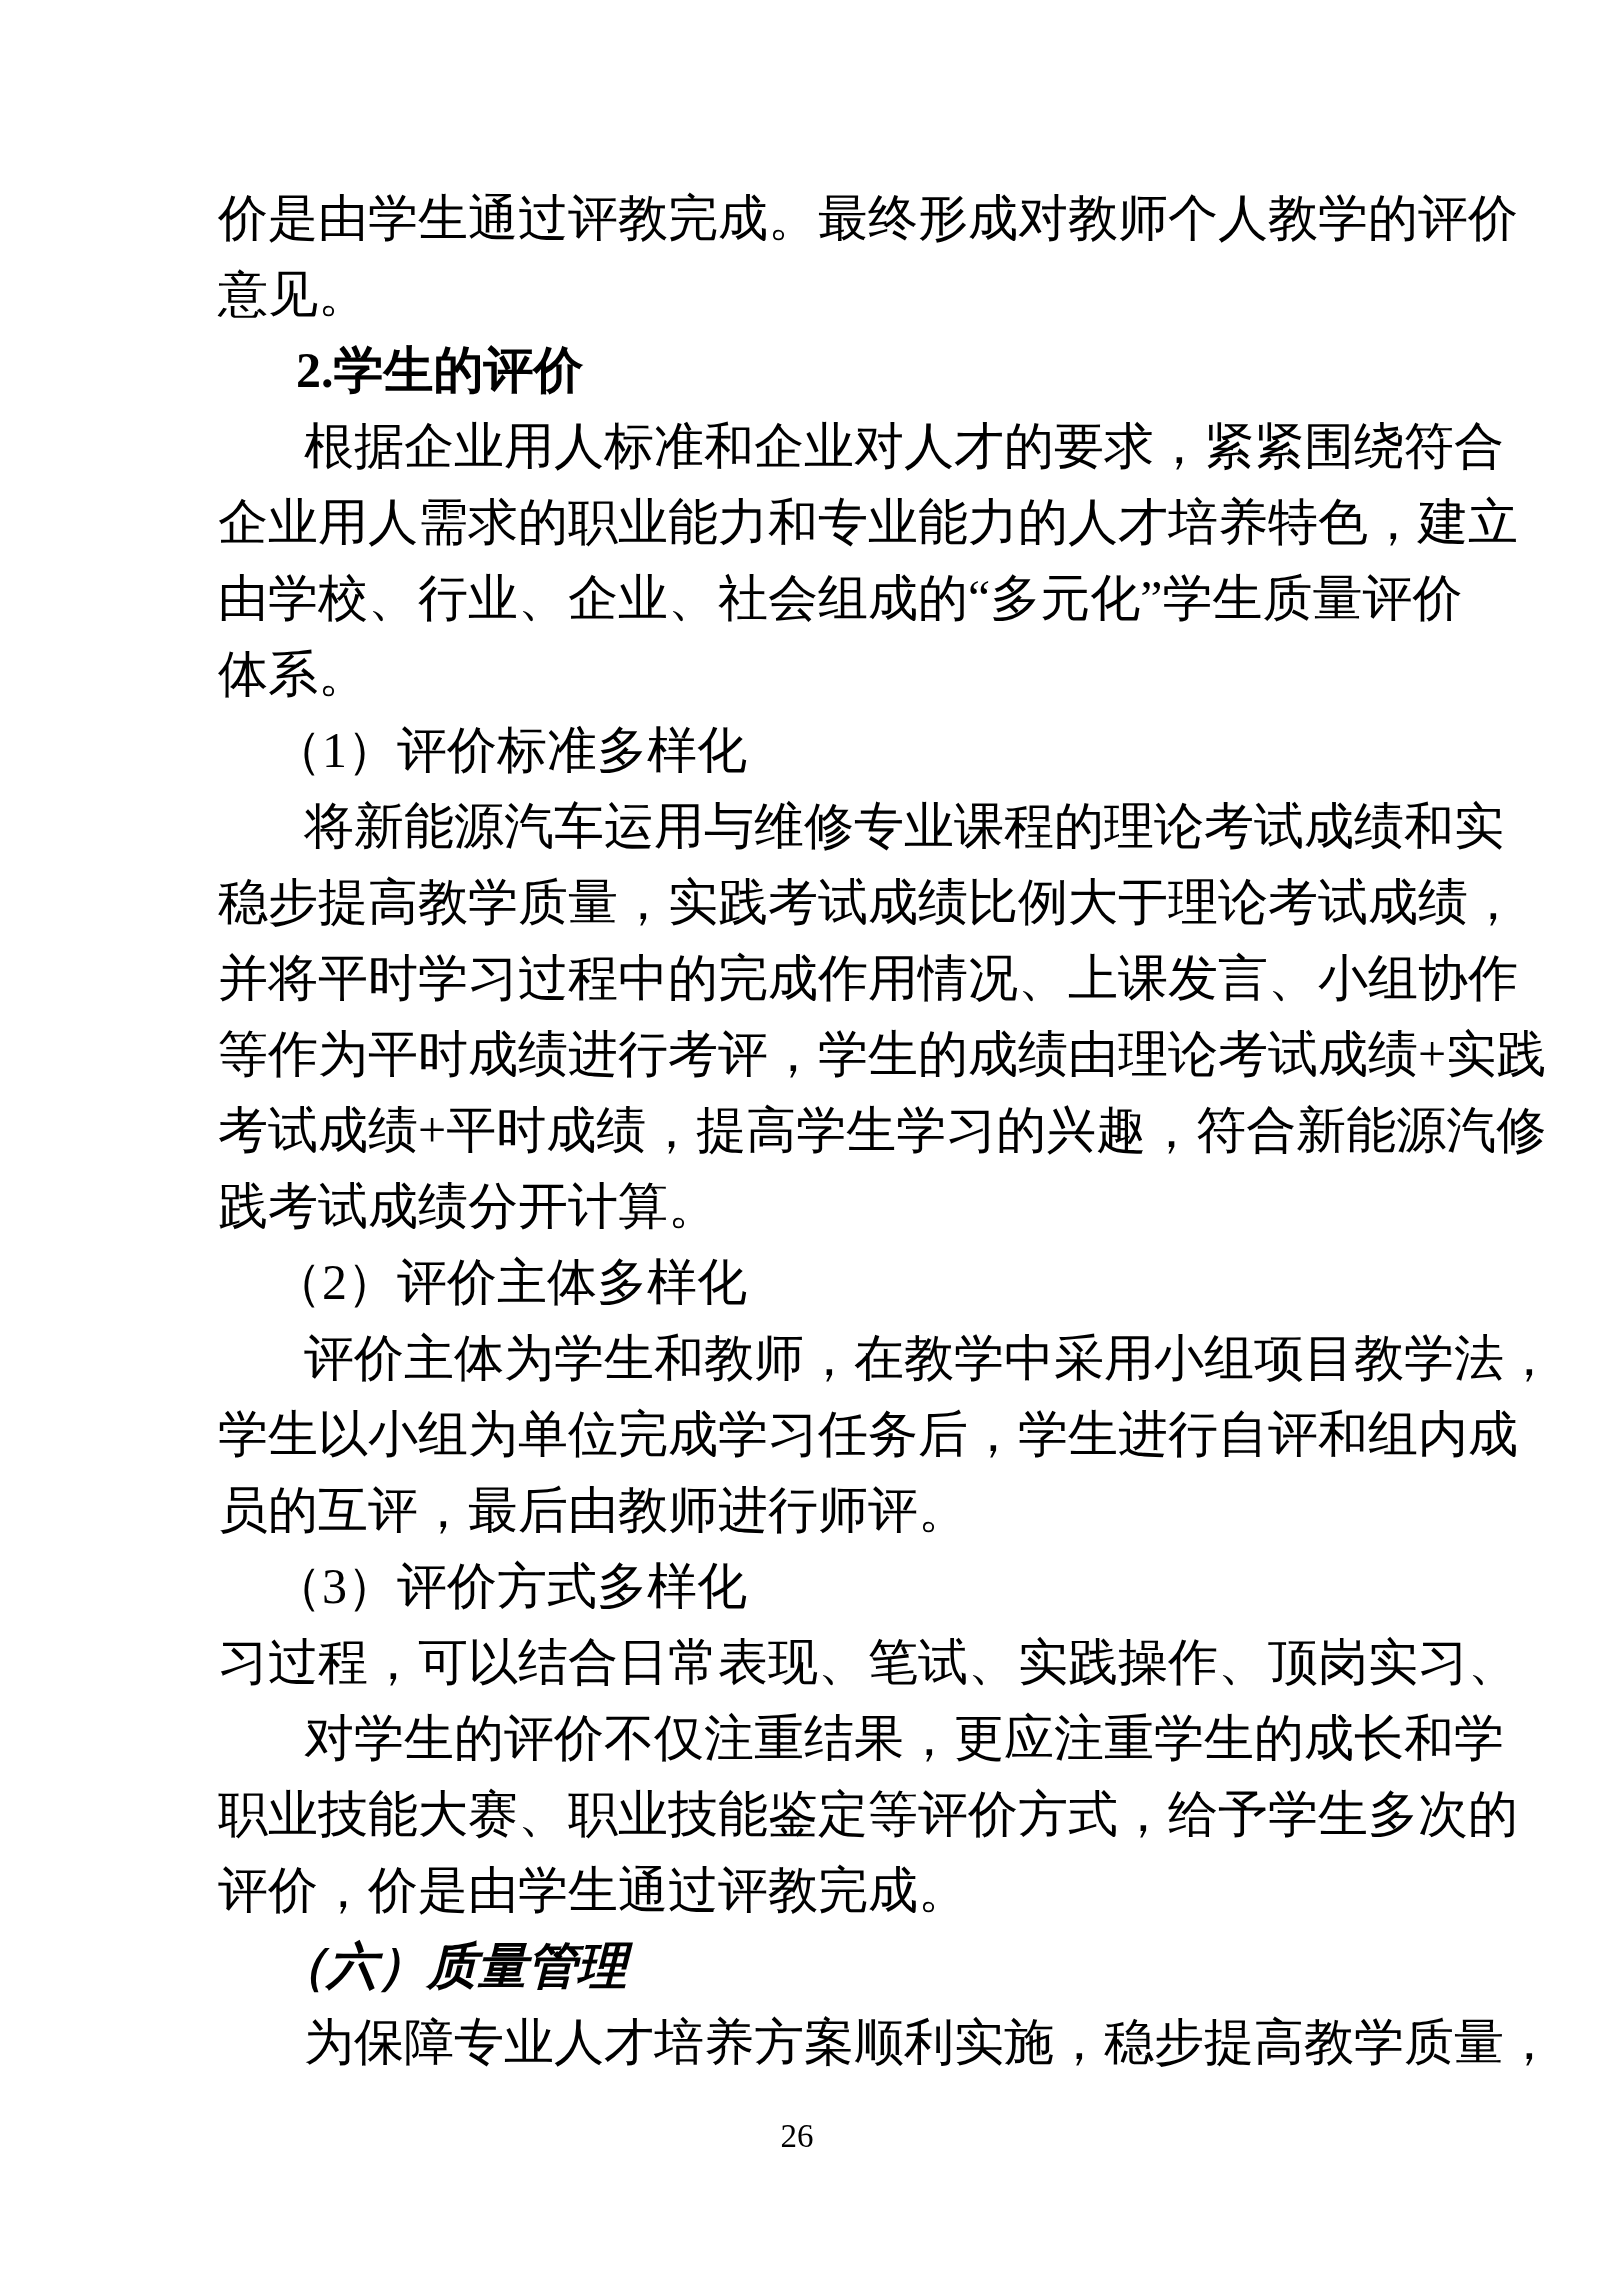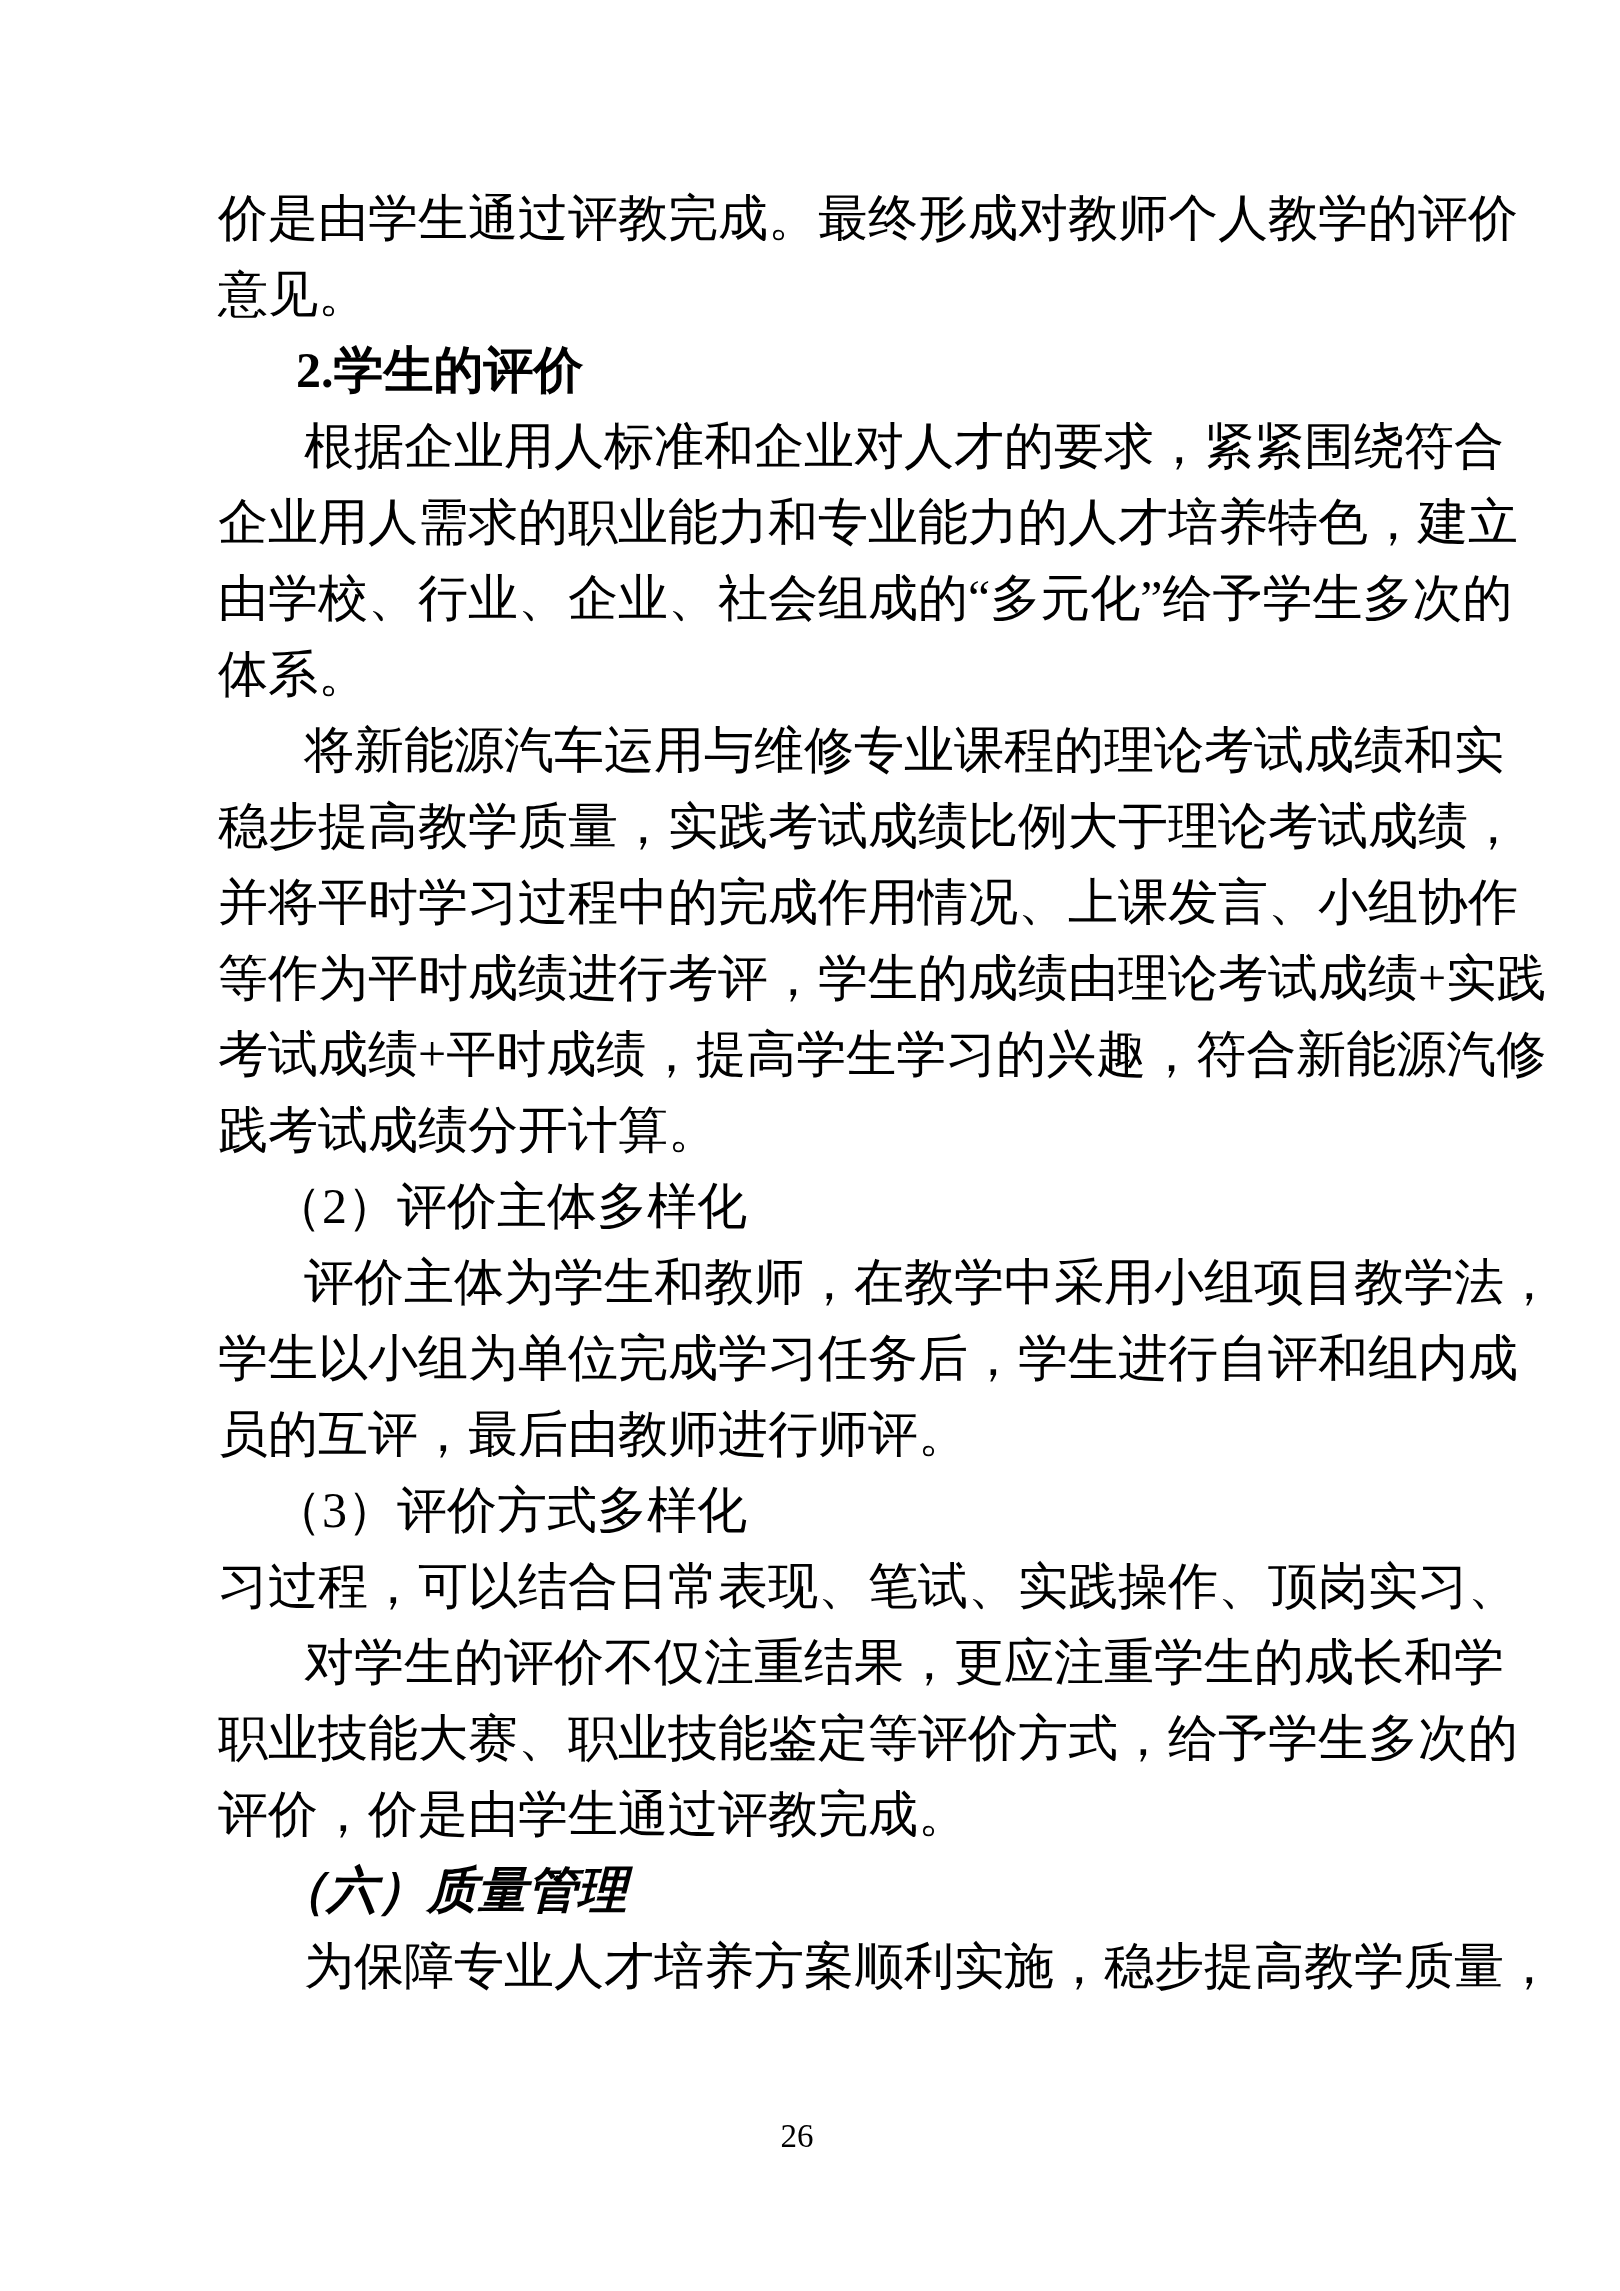--- a/index.html
+++ b/index.html
@@ -49,22 +49,23 @@
 </head>
 <body>
 
 <div class="page">
   <div class="content">
     <div class="ln">价是由学生通过评教完成。最终形成对教师个人教学的评价</div>
     <div class="ln">意见。</div>
     <div class="ln indh2 bold">2.学生的评价</div>
     <div class="ln ind2">根据企业用人标准和企业对人才的要求，紧紧围绕符合</div>
     <div class="ln">企业用人需求的职业能力和专业能力的人才培养特色，建立</div>
-    <div class="ln">由学校、行业、企业、社会组成的“多元化”给予学生多次的</div>
+    <div class="ln">由学校、行业、企业、社会组成的“多元化”学生质量评价</div>
     <div class="ln">体系。</div>
+    <div class="ln indsub">（1）评价标准多样化</div>
     <div class="ln ind2">将新能源汽车运用与维修专业课程的理论考试成绩和实</div>
     <div class="ln">稳步提高教学质量，实践考试成绩比例大于理论考试成绩，</div>
     <div class="ln">并将平时学习过程中的完成作用情况、上课发言、小组协作</div>
     <div class="ln">等作为平时成绩进行考评，学生的成绩由理论考试成绩+实践</div>
     <div class="ln">考试成绩+平时成绩，提高学生学习的兴趣，符合新能源汽修</div>
     <div class="ln">践考试成绩分开计算。</div>
     <div class="ln indsub">（2）评价主体多样化</div>
     <div class="ln ind2">评价主体为学生和教师，在教学中采用小组项目教学法，</div>
     <div class="ln">学生以小组为单位完成学习任务后，学生进行自评和组内成</div>
     <div class="ln">员的互评，最后由教师进行师评。</div>

